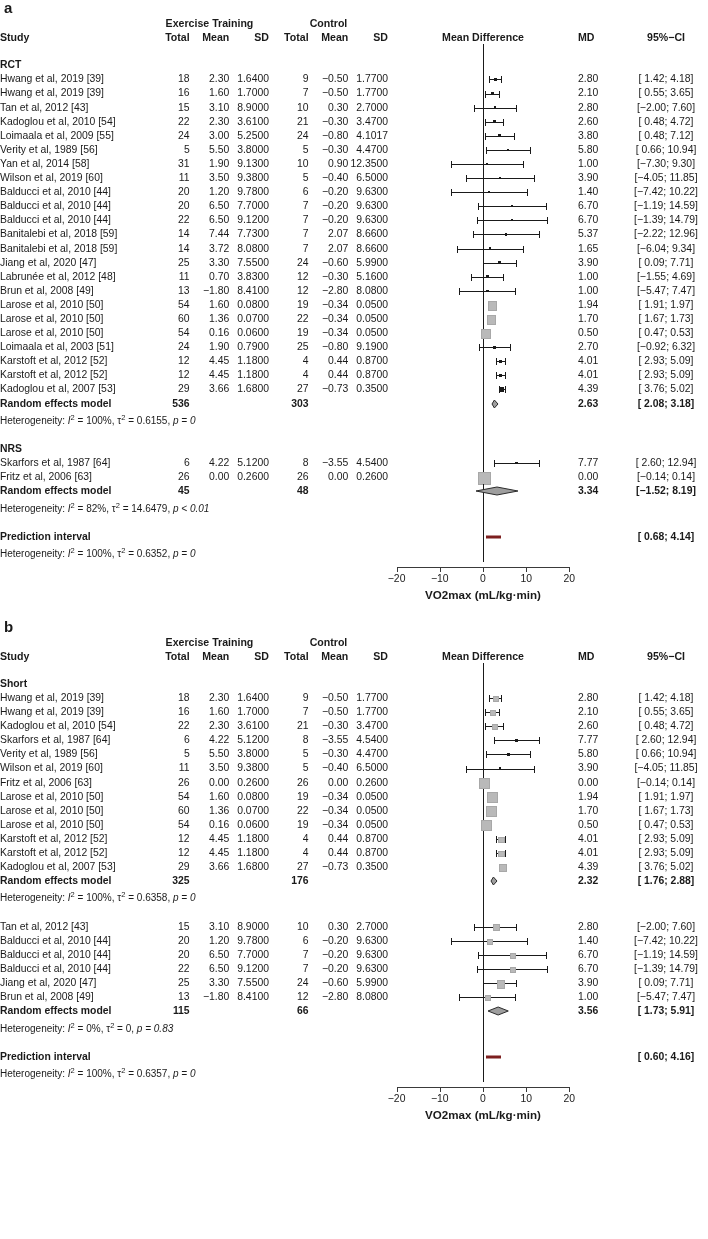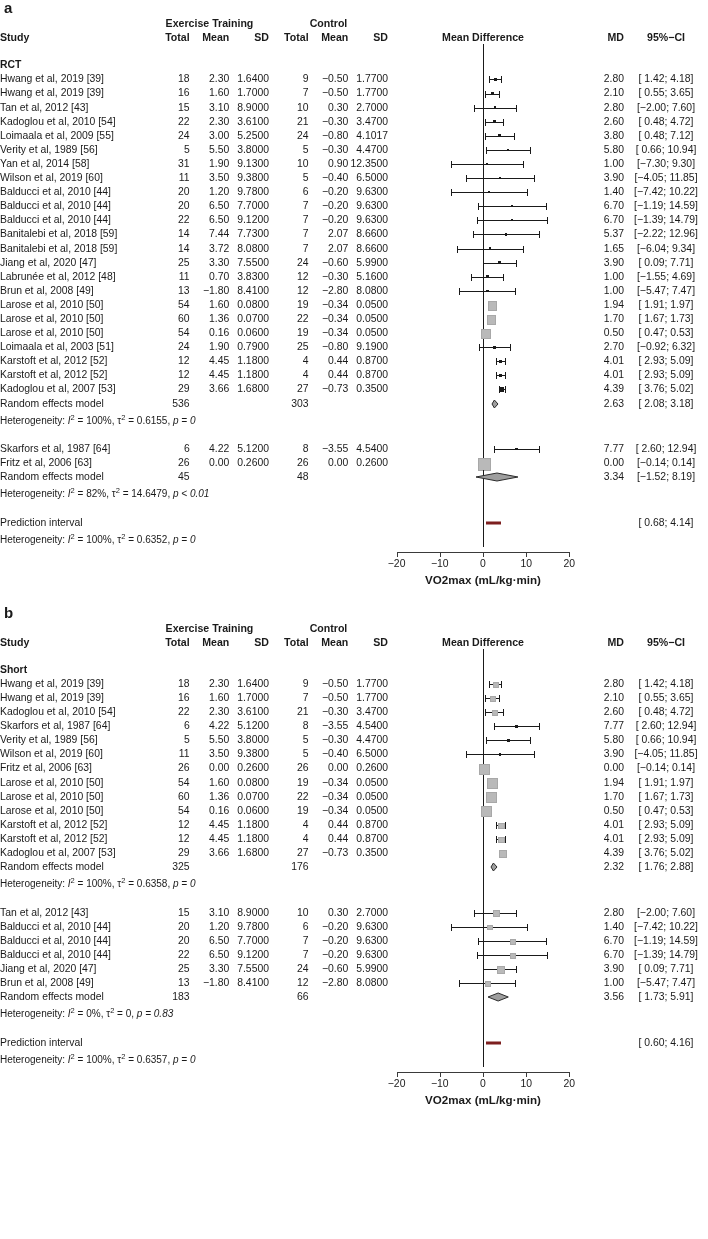--- a/index.html
+++ b/index.html
@@ -10,26 +10,26 @@
   table.forest{border-collapse:collapse;font-size:10.4px;width:708px;table-layout:fixed;}
   table.forest td,table.forest th{padding:0;vertical-align:bottom;white-space:nowrap;line-height:14.1px;height:14.1px;}
   .c-study{width:150px;text-align:left;padding-left:4px;}
   .c-et{width:30px;text-align:right;}
   .c-em{width:36px;text-align:right;padding-left:3px;}
   .c-es{width:50px;text-align:right;padding-left:3px;}
   .c-ct{width:32px;text-align:right;padding-left:5px;}
   .c-cm{width:38px;text-align:right;padding-left:3px;}
   .c-cs{width:46px;text-align:right;padding-left:3px;}
   .c-plot{width:190px;padding:0;position:relative;}
-  .c-md{width:46px;text-align:right;}
+  .c-md{width:46px;}
   .c-ci{width:84px;text-align:center;padding-right:4px;}
   .hdr-top td{font-weight:bold;font-size:10.6px;text-align:center;padding-bottom:1px;}
   .hdr-main td{font-weight:bold;font-size:10.6px;}
   .grp{font-weight:bold;}
-  .bold{font-weight:normal;}
+  .bold{font-weight:bold;}
   .het{font-size:10px;}
   .spacer td{height:9px;}
   .plotbox{position:absolute;left:0;top:0;width:190px;height:100%;}
   .zeroline{position:absolute;top:0;bottom:0;width:1px;background:#1a1a1a;}
   .axis-row td{height:26px;position:relative;}
   .axiswrap{position:relative;height:26px;width:190px;}
   .axis-line{position:absolute;top:5px;height:1px;background:#3a3a3a;}
   .axis-tick{position:absolute;top:5px;width:1px;height:5px;background:#3a3a3a;}
   .axis-lab{position:absolute;top:10px;font-size:10.4px;transform:translateX(-50%);}
   .axis-title{text-align:center;font-size:11.6px;font-weight:bold;padding-top:3px;}
@@ -590,20 +590,36 @@
             <td colspan="7"></td>
             <td class="c-plot">
               <div class="plotbox">
                 <span class="zeroline" style="left:95px"></span>
               </div>
             </td>
             <td></td>
             <td></td>
           </tr>
           <tr>
+            <td class="c-study grp">NRS</td>
+            <td class="c-et"></td>
+            <td class="c-em"></td>
+            <td class="c-es"></td>
+            <td class="c-ct"></td>
+            <td class="c-cm"></td>
+            <td class="c-cs"></td>
+            <td class="c-plot">
+              <div class="plotbox">
+                <span class="zeroline" style="left:95px"></span>
+              </div>
+            </td>
+            <td class="c-md"></td>
+            <td class="c-ci"></td>
+          </tr>
+          <tr>
             <td class="c-study">Skarfors et al, 1987 [64]</td>
             <td class="c-et">6</td>
             <td class="c-em">4.22</td>
             <td class="c-es">5.1200</td>
             <td class="c-ct">8</td>
             <td class="c-cm">−3.55</td>
             <td class="c-cs">4.5400</td>
             <td class="c-plot">
               <div class="plotbox">
                 <span class="zeroline" style="left:95px"></span>
@@ -1196,21 +1212,21 @@
                 <span class="ci-cap" style="left:71.37954545454545px"></span>
                 <span class="ci-cap" style="left:127.25681818181818px"></span>
                 <span class="pt-gray" style="left:97.21818181818182px;width:4.2px;height:4.2px;margin-top:-2.1px"></span>
               </div>
             </td>
             <td class="c-md">1.00</td>
             <td class="c-ci">[−5.47; 7.47]</td>
           </tr>
           <tr>
             <td class="c-study bold">Random effects model</td>
-            <td class="c-et bold">183</td>
+            <td class="c-et bold">115</td>
             <td class="c-em"></td>
             <td class="c-es"></td>
             <td class="c-ct bold">66</td>
             <td class="c-cm"></td>
             <td class="c-cs"></td>
             <td class="c-plot">
               <div class="plotbox">
                 <span class="zeroline" style="left:95px"></span>
                 <svg class="dia-svg" width="22.29545454545456" height="10" style="left:99.225px">
                   <polygon points="1,5 11.14772727272728,1 21.29545454545456,5 11.14772727272728,9" fill="#9e9e9e" stroke="#2b2b2b" stroke-width="1"></polygon>

